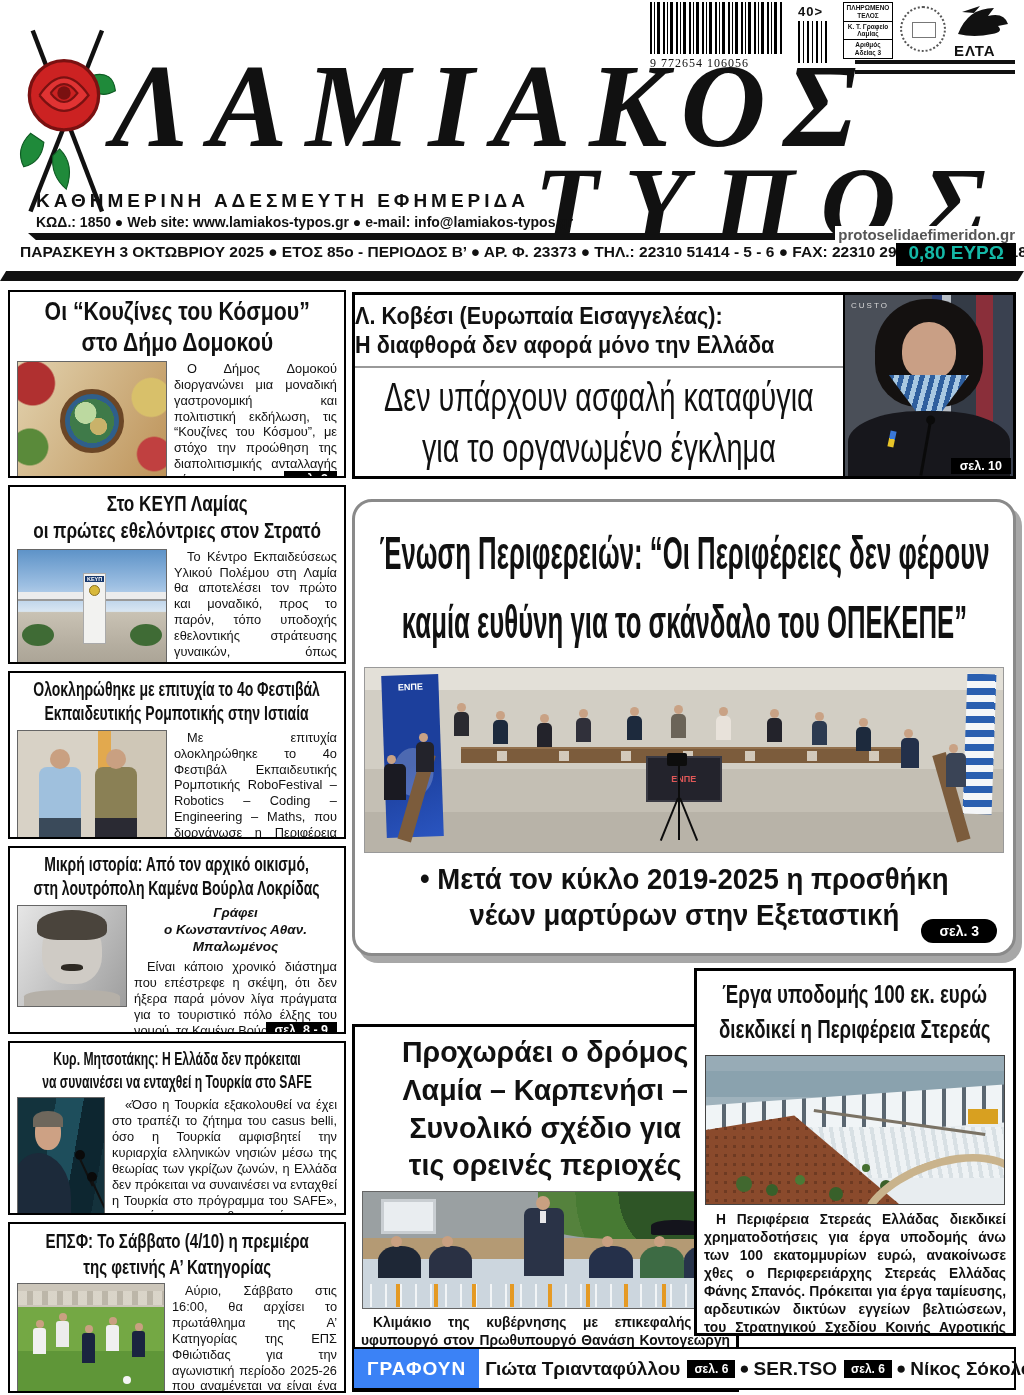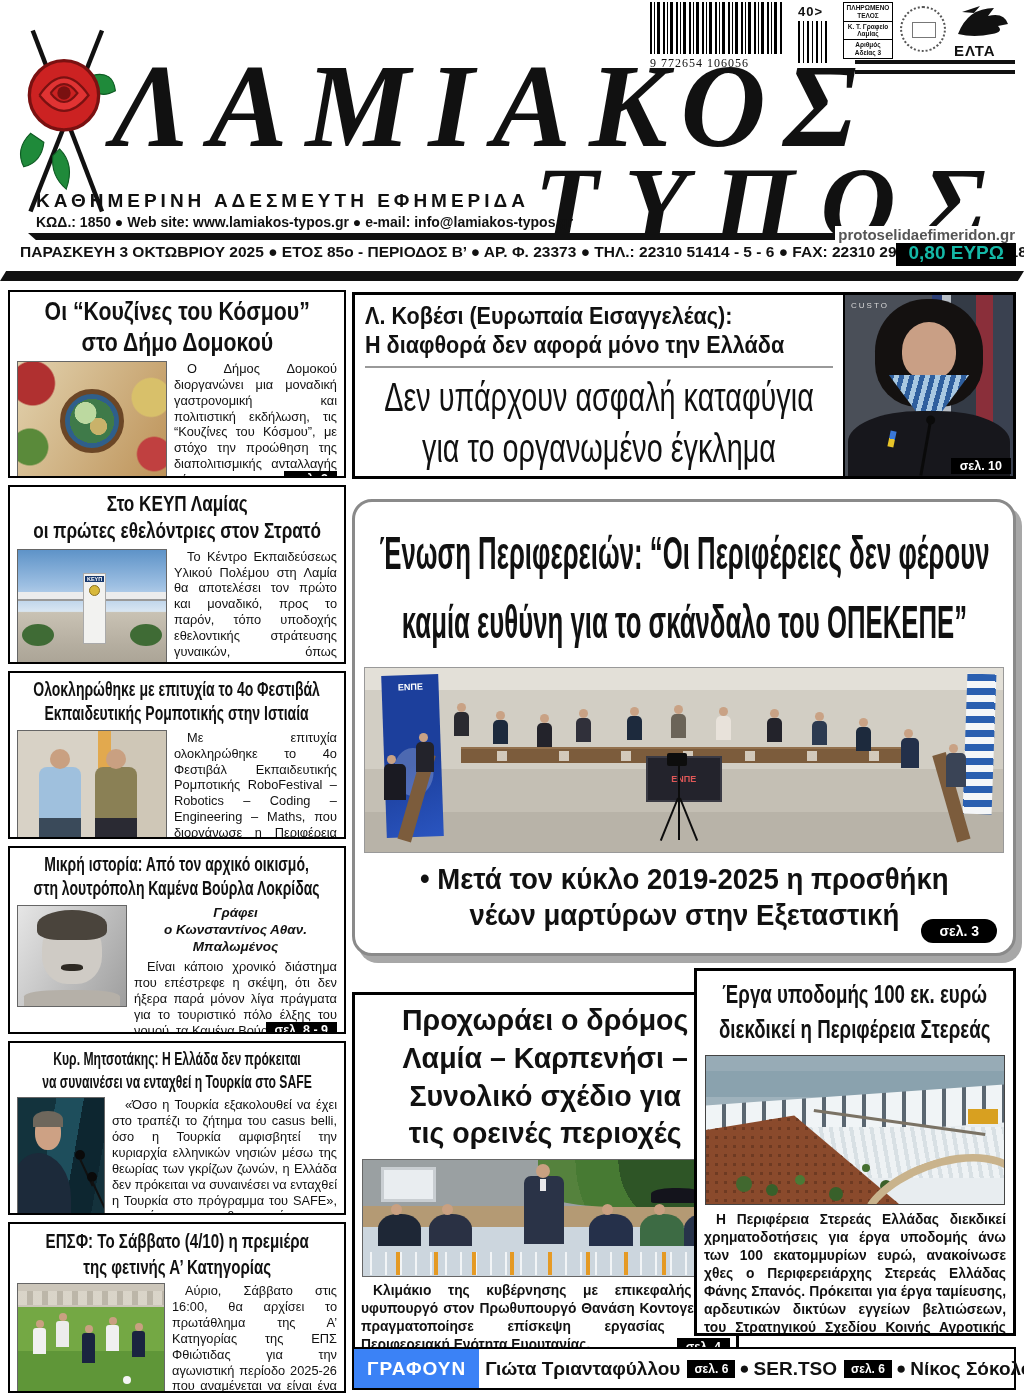--- a/index.html
+++ b/index.html
@@ -115,21 +115,21 @@
   .ph-foot { width:148px; flex:0 0 148px; height:118px;
     background:linear-gradient(#ccc6ba 0 20%,#74a844 20% 58%,#5f9638 58%); }
   .ph-foot::before { content:""; position:absolute; left:0; right:0; top:6%; height:12%;
     background:repeating-linear-gradient(90deg,#ddd8cc 0 9px,#b8b2a4 9px 15px); opacity:.8; }
   .fp { position:absolute; width:13px; height:26px; border-radius:3px 3px 0 0; }
   .fp::before { content:""; position:absolute; top:-8px; left:3px; width:8px; height:8px; border-radius:50%; background:#c9a081; }
   .ball { position:absolute; left:72%; bottom:14%; width:8px; height:8px; border-radius:50%; background:#f4f4f4; }
 
   
   .kovesi { position:absolute; left:352px; top:292px; width:664px; height:187px; border:3px solid #000; display:flex; background:#fff; }
-  .kv-text { flex:1; padding:7px 10px 4px; }
+  .kv-text { flex:1; padding:7px 0 4px; }
   .kv-kicker { font-weight:bold; font-size:24px; line-height:1.2; }
   .kv-rule { height:2px; background:#999; margin:6px 0 4px; }
   .kv-headline { font-weight:normal; font-size:40px; line-height:1.28; text-align:center; }
   .kv-photo { position:relative; width:170px; flex:0 0 170px; overflow:hidden; border-left:2px solid #000;
     background:linear-gradient(90deg,#4a4f58 0 52%,#2c3f77 52% 58%,#b8bec6 58% 63%,#343b46 63% 78%,#8a2f3a 78% 88%,#3a4150 88%); }
   .kv-label { position:absolute; left:6px; top:6px; color:#d8d8d8; font-size:8px; font-weight:normal; letter-spacing:2px; }
   .kv-hair { position:absolute; left:18%; top:2%; width:64%; height:60%; border-radius:48% 48% 40% 40%; background:#141110; }
   .kv-face { position:absolute; left:34%; top:15%; width:32%; height:32%; border-radius:50% 50% 45% 45%; background:#c99f85; }
   .kv-scarf { position:absolute; left:26%; top:44%; width:48%; height:30%;
     clip-path:polygon(0 0,100% 0,50% 100%);
@@ -167,21 +167,21 @@
   .tripod { position:absolute; left:49%; top:53%; width:2px; height:74px; background:#0d0d0d; }
   .tripod::before, .tripod::after { content:""; position:absolute; top:32px; width:2px; height:46px; background:#0d0d0d; transform-origin:top; }
   .tripod::before { left:-1px; transform:rotate(22deg); }
   .tripod::after  { left:1px;  transform:rotate(-22deg); }
   .pp { position:absolute; width:15px; height:24px; border-radius:5px 5px 0 0; }
   .pp::before { content:""; position:absolute; top:-9px; left:3px; width:9px; height:9px; border-radius:50%; background:#c9a285; }
   .main-bullet { margin-top:8px; font-weight:bold; font-size:29px; line-height:1.25; text-align:center; }
   .main-badge { position:absolute; right:16px; bottom:10px; background:#000; color:#fff;
     font-weight:bold; font-size:14px; padding:4px 18px; border-radius:14px; }
 
-  .road-box { position:absolute; left:352px; top:992px; width:387px; height:368px; border:3px solid #000; background:#fff; padding:6px 6px 4px; overflow:hidden; }
+  .road-box { position:absolute; left:352px; top:1024px; width:387px; height:368px; border:3px solid #000; background:#fff; padding:6px 6px 4px; overflow:hidden; }
   .road-headline { font-weight:bold; font-size:30px; line-height:1.26; text-align:center; }
   .ph-visit { position:relative; height:118px; margin:7px 1px 5px; border:1px solid #666; overflow:hidden;
     background:linear-gradient(#9aa0a2 0 40%,#b49a74 40% 58%,#ccd6de 58%); }
   .vs-window { position:absolute; left:5%; top:6%; width:15%; height:30%; background:#e9edf0; border:3px solid #c9ced2; }
   .vs-green { position:absolute; right:0; top:0; width:52%; height:40%; border-radius:0 0 0 40%;
     background:radial-gradient(circle at 80% 0%,#2e5526 0 45%,#477a33 45% 72%,#55823d 72%); }
   .vs-car { position:absolute; right:6%; top:24%; width:15%; height:13%; background:#14141c; border-radius:40% 50% 10% 10%; }
   .vs-man { position:absolute; left:44%; top:14%; width:11%; height:58%; border-radius:7px 7px 0 0; background:#2a3347; }
   .vs-man::before { content:""; position:absolute; top:-12px; left:30%; width:14px; height:14px; border-radius:50%; background:#c9a081; }
   .vs-man::after { content:""; position:absolute; top:3px; left:42%; width:6px; height:12px; background:#e8e8ea; }

